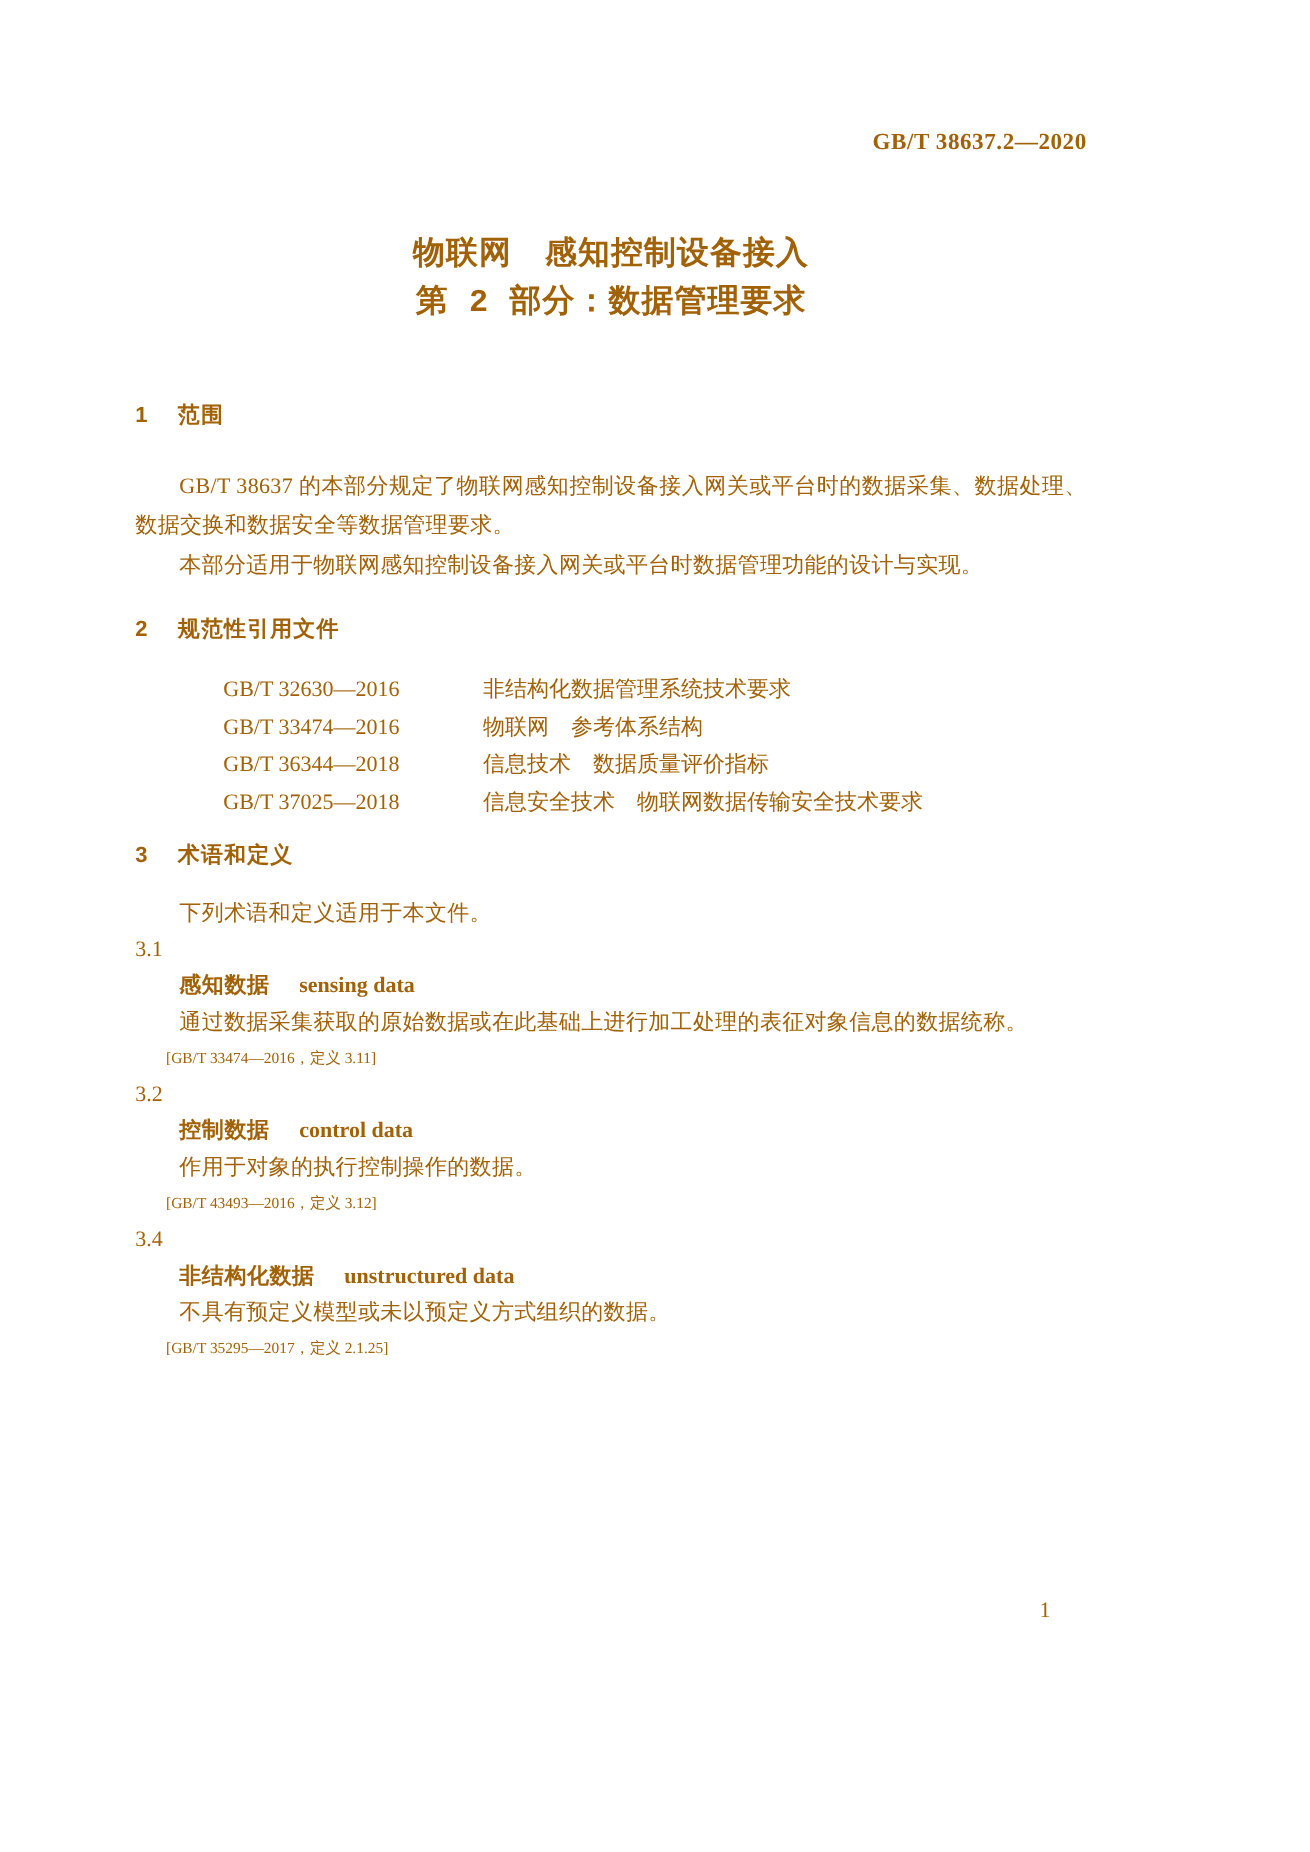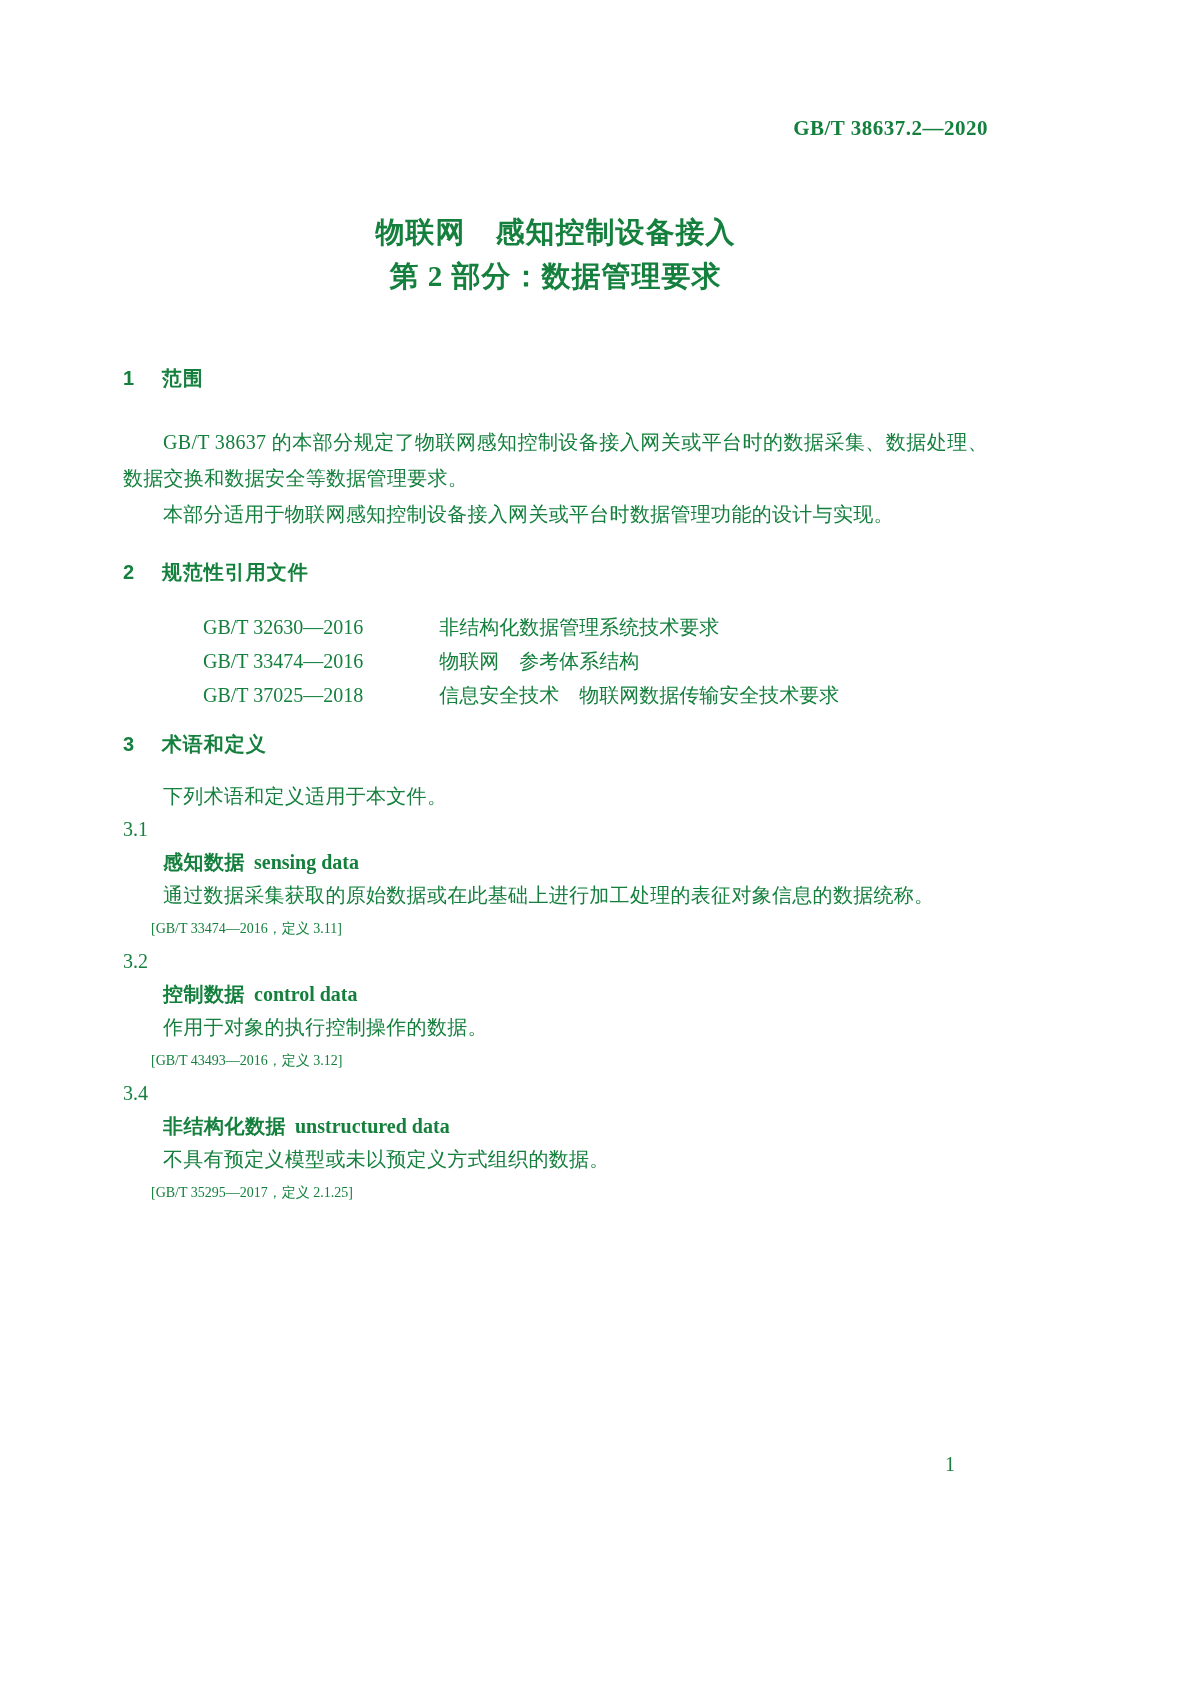--- a/index.html
+++ b/index.html
@@ -5,21 +5,21 @@
   html, body {
     margin: 0;
     padding: 0;
     background: #ffffff;
   }
   .page {
     position: relative;
     width: 1191px;
     height: 1684px;
     background: #ffffff;
-    color: #15803d;
+    color: #a16207;
     font-family: "Liberation Serif", serif;
     overflow: hidden;
   }
   .content {
     position: absolute;
     left: 123px;
     top: 0;
     width: 865px;
   }
   .doc-header {
@@ -27,21 +27,21 @@
     text-align: right;
     font-family: "Liberation Serif", serif;
     font-weight: bold;
     font-size: 21px;
     line-height: 24px;
     letter-spacing: 0.5px;
   }
   .doc-title {
     margin: 70px 0 0 0;
     text-align: center;
-    font-family: Liberation Serif, serif;
+    font-family: Liberation Mono, monospace;
     font-weight: bold;
     font-size: 29px;
     line-height: 44px;
     letter-spacing: 1px;
   }
   .doc-title .t-line { display: block; }
 
   .clause-heading {
     margin: 0;
     font-family: "Liberation Sans", sans-serif;
@@ -92,21 +92,21 @@
   }
   .term-name .term-zh {
     font-family: "Liberation Sans", sans-serif;
     font-weight: bold;
     letter-spacing: 0.5px;
     text-align: center;
   }
   .term-name .term-en {
     font-family: "Liberation Serif", serif;
     font-weight: bold;
-    margin-left: 4px;
+    margin-left: 22px;
   }
   .term-source {
     margin: 0;
     font-size: 14px;
     text-indent: 2em;
   }
   .page-number {
     position: absolute;
     top: 1452px;
     right: 236px;
@@ -139,20 +139,23 @@
     <div class="clause s2">
       <h2 class="clause-heading h-s2">
         <span class="c-num">2</span>
         <span class="c-title">规范性引用文件</span>
       </h2>
       <p class="ref-item">
         <span class="ref-code">GB/T 32630—2016</span><span class="ref-name">非结构化数据管理系统技术要求</span>
       </p>
       <p class="ref-item">
         <span class="ref-code">GB/T 33474—2016</span><span class="ref-name">物联网　参考体系结构</span>
+      </p>
+      <p class="ref-item">
+        <span class="ref-code">GB/T 36344—2018</span><span class="ref-name">信息技术　数据质量评价指标</span>
       </p>
       <p class="ref-item">
         <span class="ref-code">GB/T 37025—2018</span><span class="ref-name">信息安全技术　物联网数据传输安全技术要求</span>
       </p>
     </div>
 
     <div class="clause s3">
       <h2 class="clause-heading h-s3">
         <span class="c-num">3</span>
         <span class="c-title">术语和定义</span>

